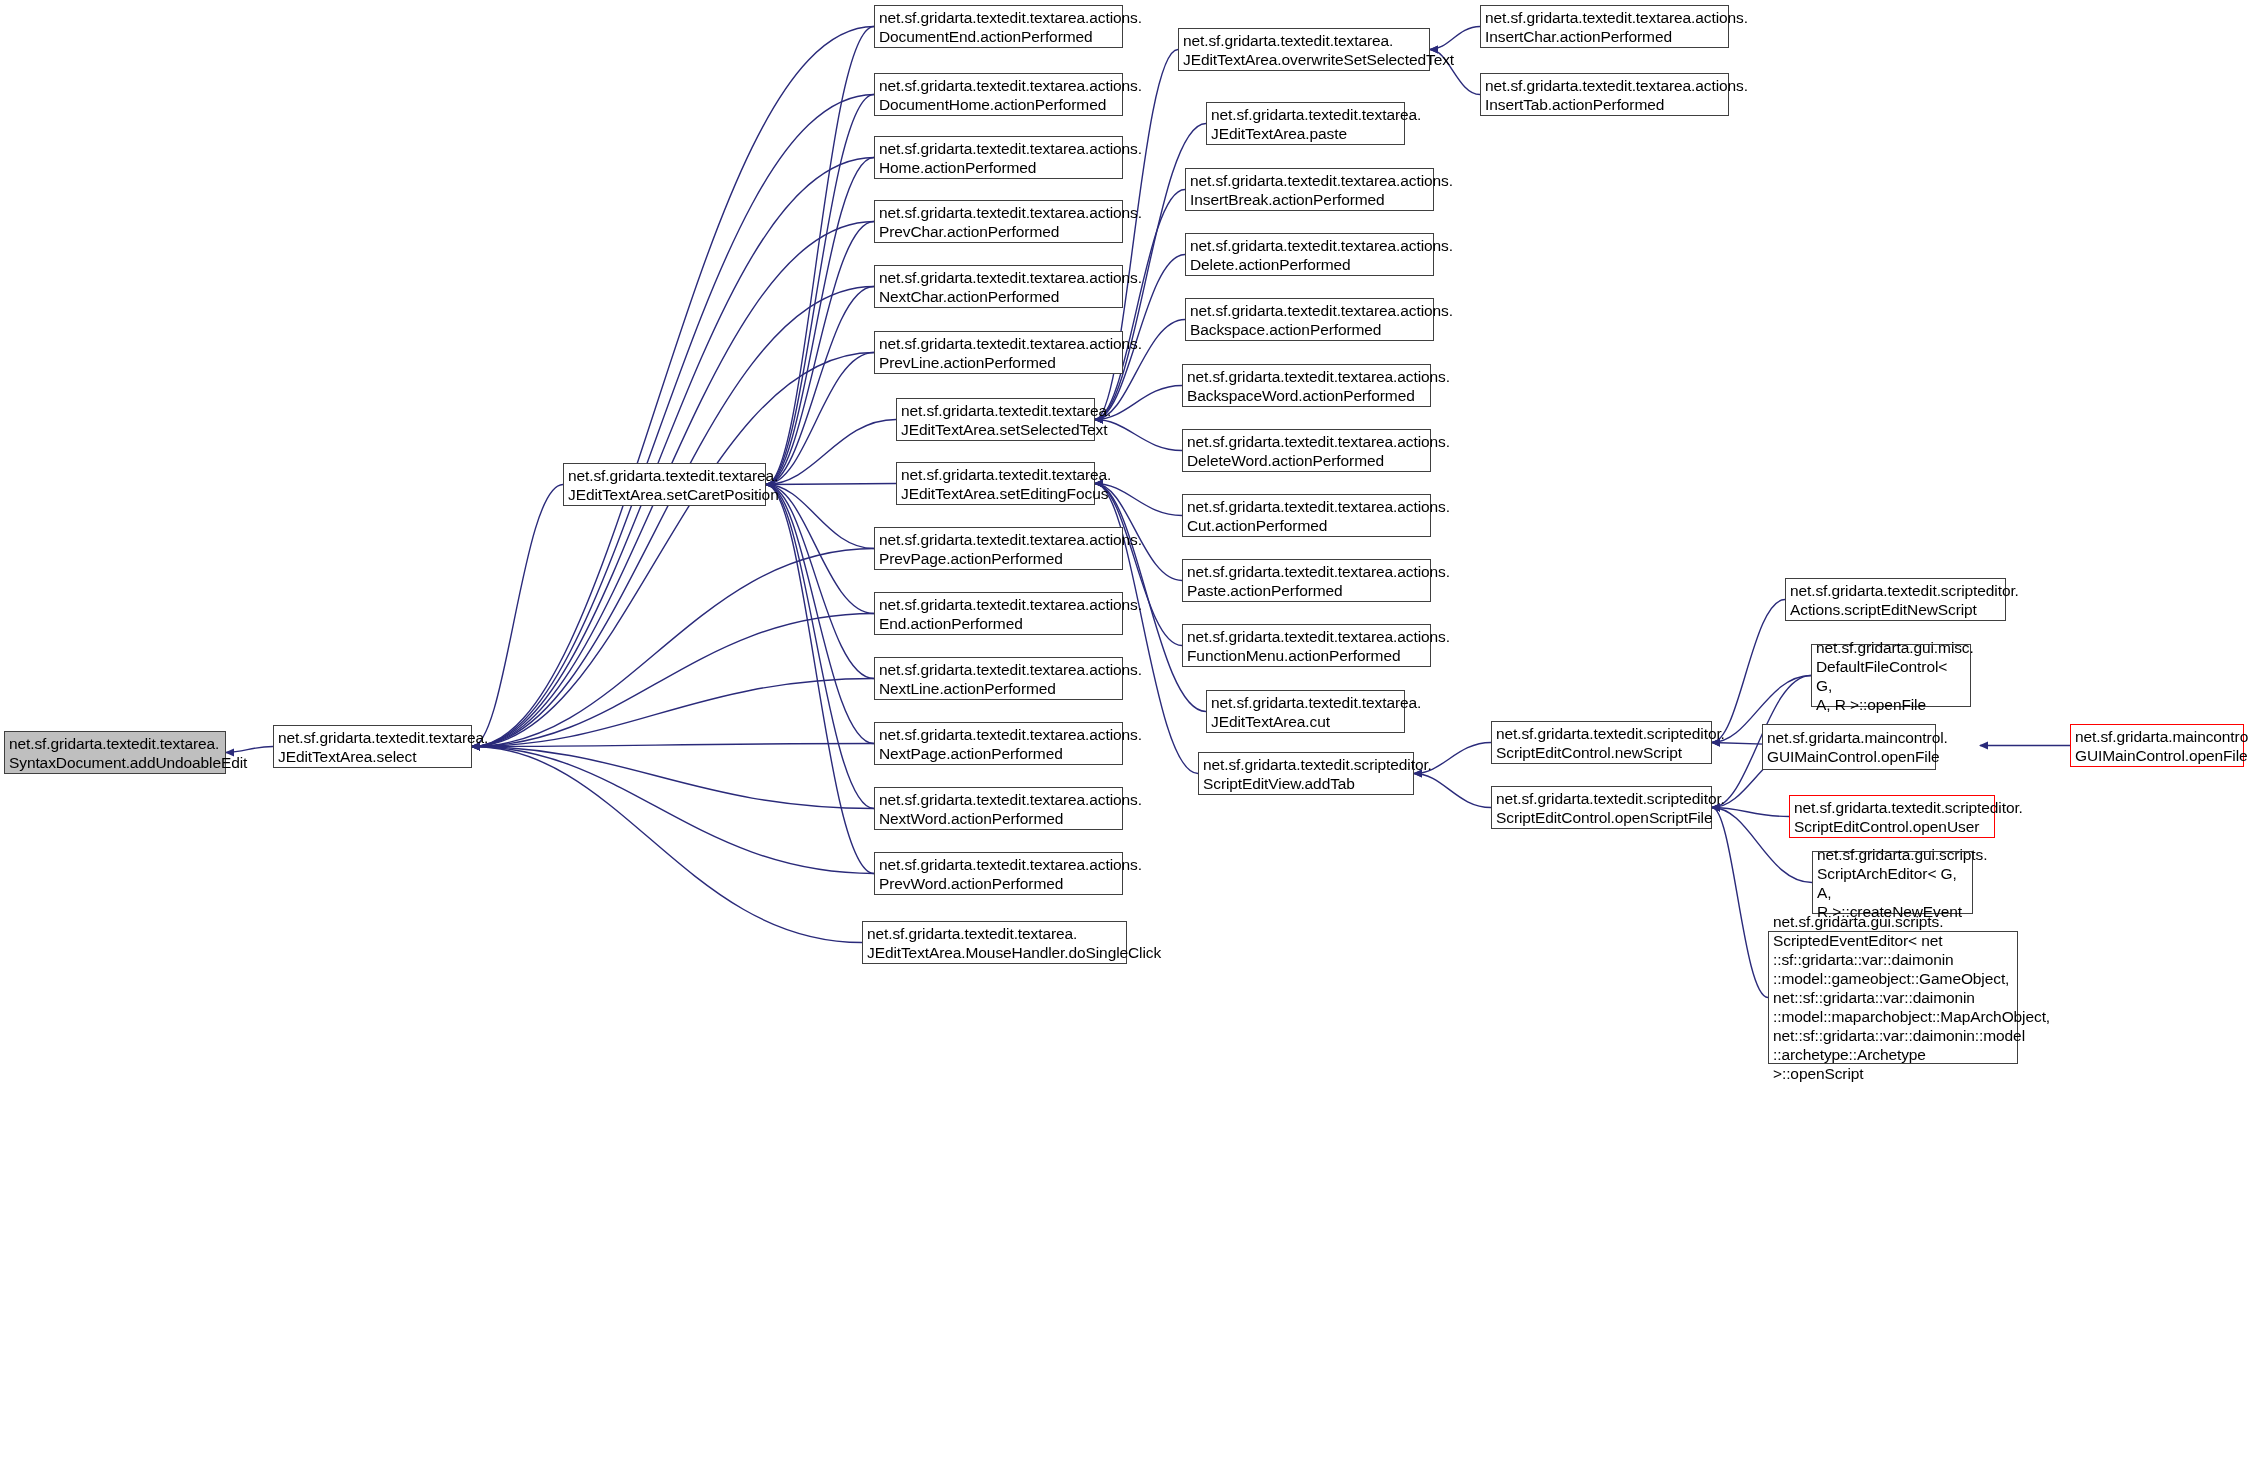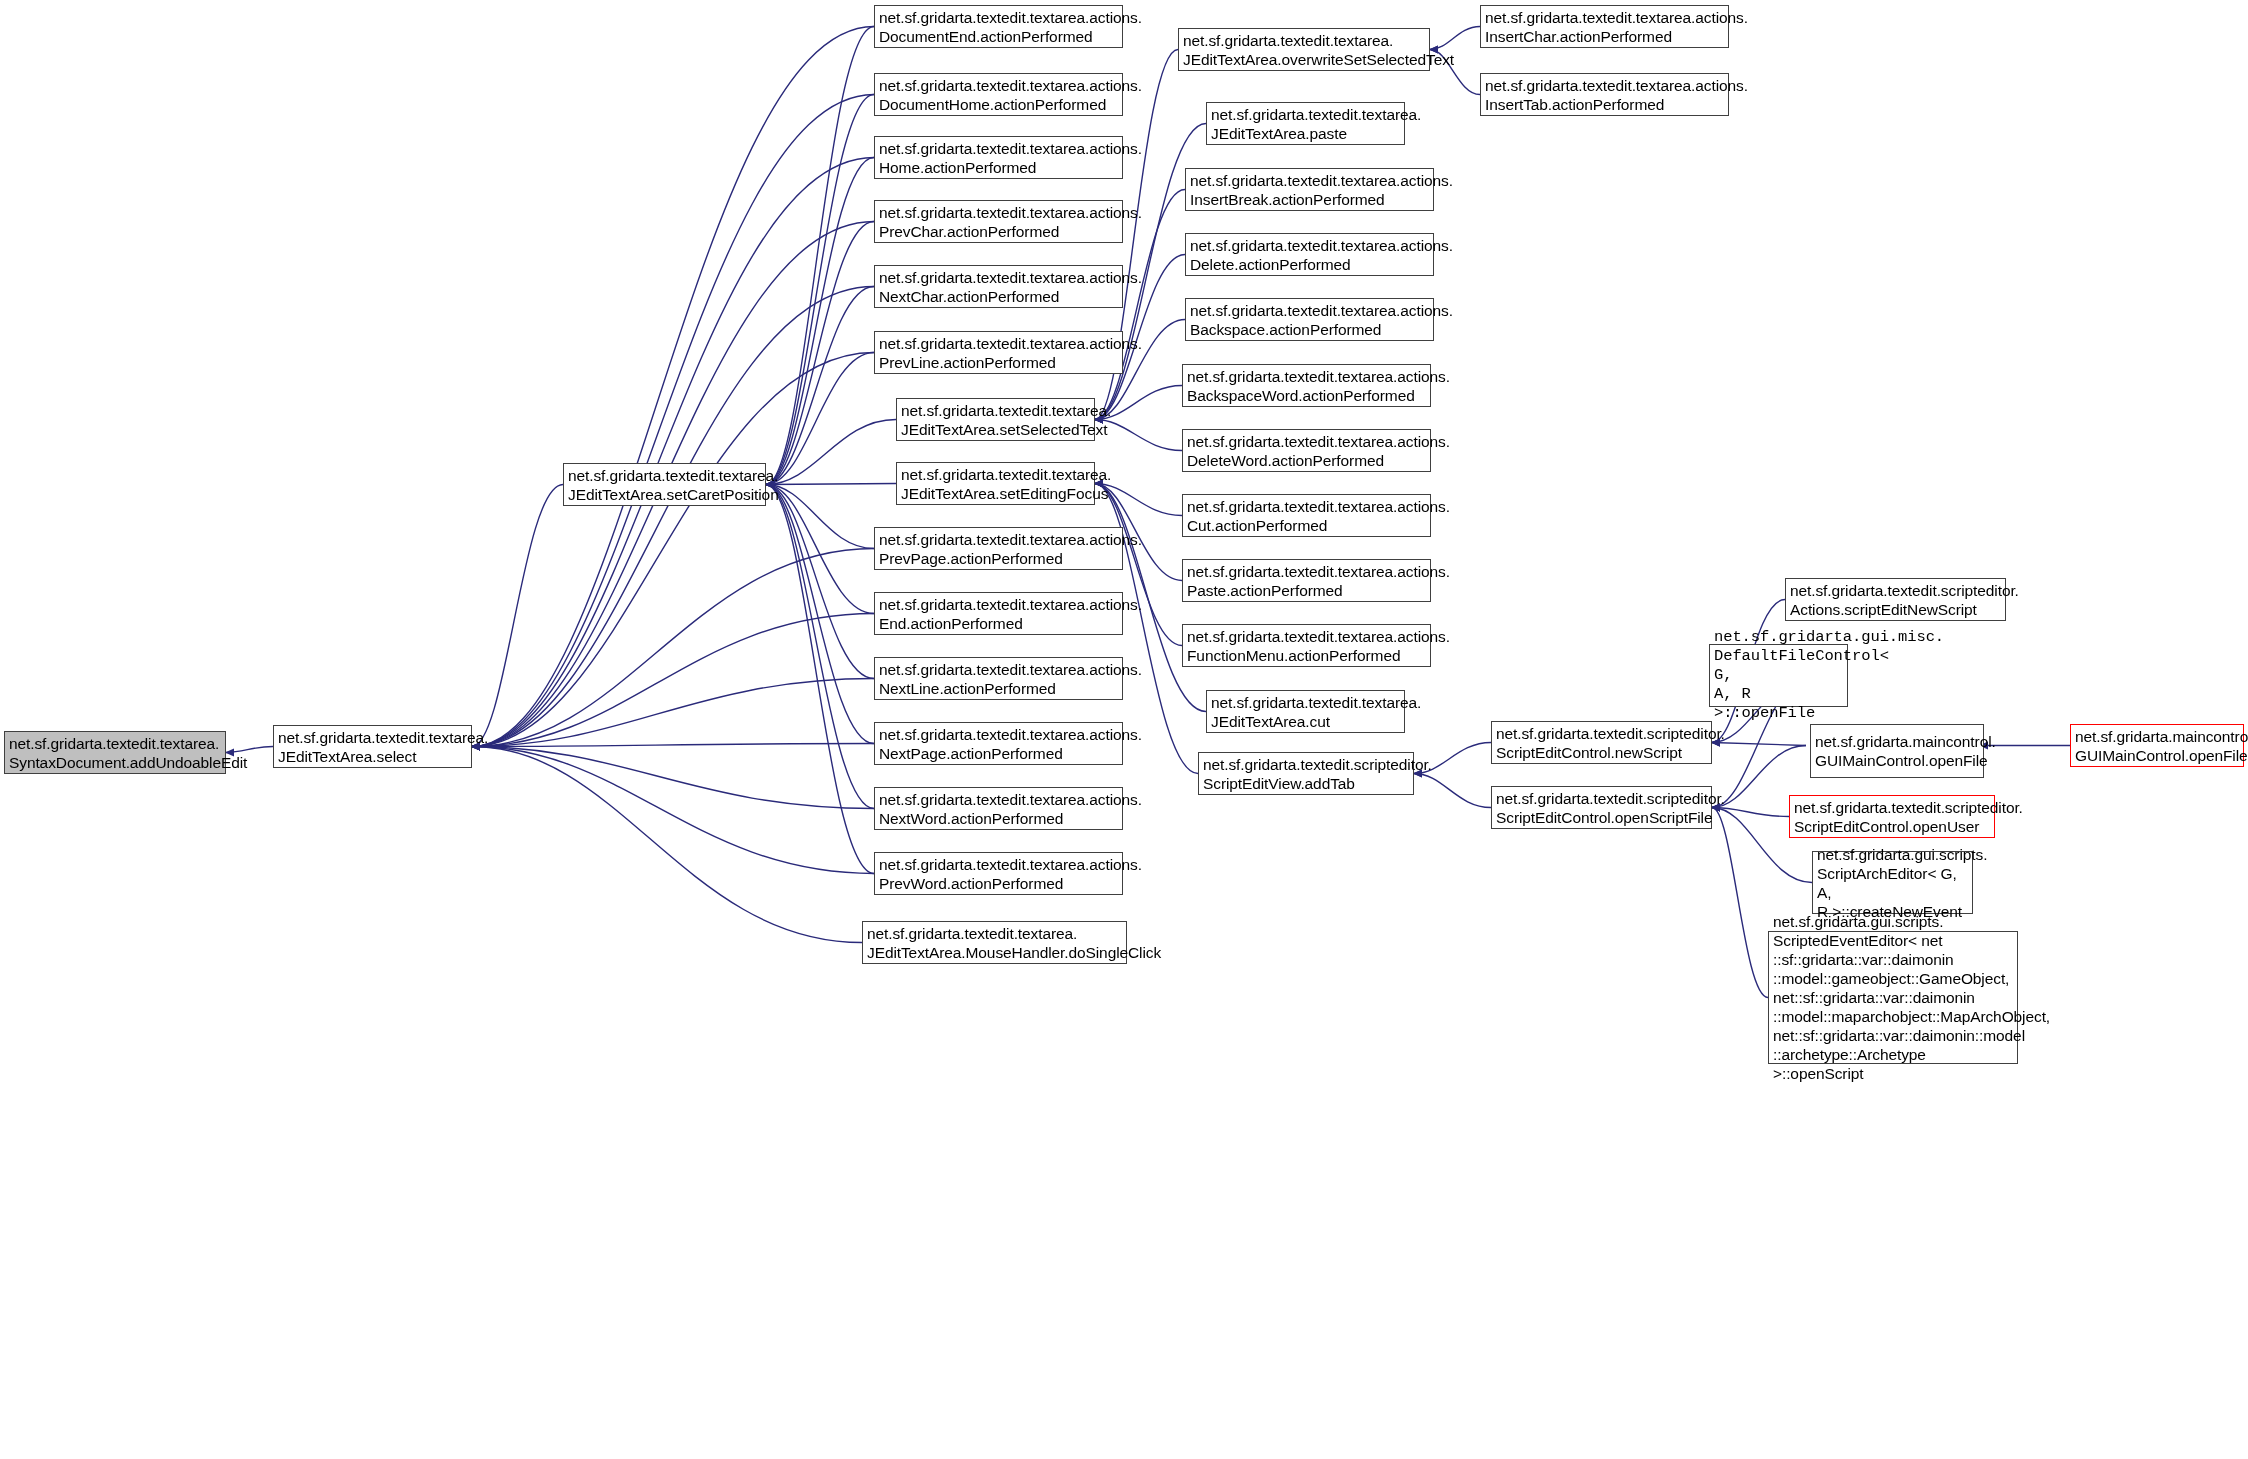--- a/index.html
+++ b/index.html
@@ -176,24 +176,24 @@
       <div class="node" style="left: 1206px; top: 690px; width: 199px; height: 43px;"><span class="lbl">net.sf.gridarta.textedit.textarea.
 JEditTextArea.cut</span></div>
       <div class="node" style="left: 1198px; top: 752px; width: 216px; height: 43px;"><span class="lbl">net.sf.gridarta.textedit.scripteditor.
 ScriptEditView.addTab</span></div>
       <div class="node" style="left: 1491px; top: 721px; width: 221px; height: 43px;"><span class="lbl">net.sf.gridarta.textedit.scripteditor.
 ScriptEditControl.newScript</span></div>
       <div class="node" style="left: 1491px; top: 786px; width: 221px; height: 43px;"><span class="lbl">net.sf.gridarta.textedit.scripteditor.
 ScriptEditControl.openScriptFile</span></div>
       <div class="node" style="left: 1785px; top: 578px; width: 221px; height: 43px;"><span class="lbl">net.sf.gridarta.textedit.scripteditor.
 Actions.scriptEditNewScript</span></div>
-      <div class="node" style="left: 1709px; top: 644px; width: 139px; height: 63px; font-family: Liberation Mono, monospace;"><span class="lbl">net.sf.gridarta.gui.misc.
+      <div class="node" style="left: 1811px; top: 644px; width: 160px; height: 63px;"><span class="lbl">net.sf.gridarta.gui.misc.
 DefaultFileControl&lt; G,
 A, R &gt;::openFile</span></div>
-      <div class="node" style="left: 1810px; top: 724px; width: 174px; height: 54px;"><span class="lbl">net.sf.gridarta.maincontrol.
+      <div class="node" style="left: 1762px; top: 724px; width: 174px; height: 46px;"><span class="lbl">net.sf.gridarta.maincontrol.
 GUIMainControl.openFile</span></div>
       <div class="node red" style="left: 2070px; top: 724px; width: 174px; height: 43px;"><span class="lbl">net.sf.gridarta.maincontrol.
 GUIMainControl.openFiles</span></div>
       <div class="node red" style="left: 1789px; top: 795px; width: 206px; height: 43px;"><span class="lbl">net.sf.gridarta.textedit.scripteditor.
 ScriptEditControl.openUser</span></div>
       <div class="node" style="left: 1812px; top: 851px; width: 161px; height: 63px;"><span class="lbl">net.sf.gridarta.gui.scripts.
 ScriptArchEditor&lt; G, A,
 R &gt;::createNewEvent</span></div>
       <div class="node" style="left: 1768px; top: 931px; width: 250px; height: 133px;"><span class="lbl">net.sf.gridarta.gui.scripts.
 ScriptedEventEditor&lt; net

